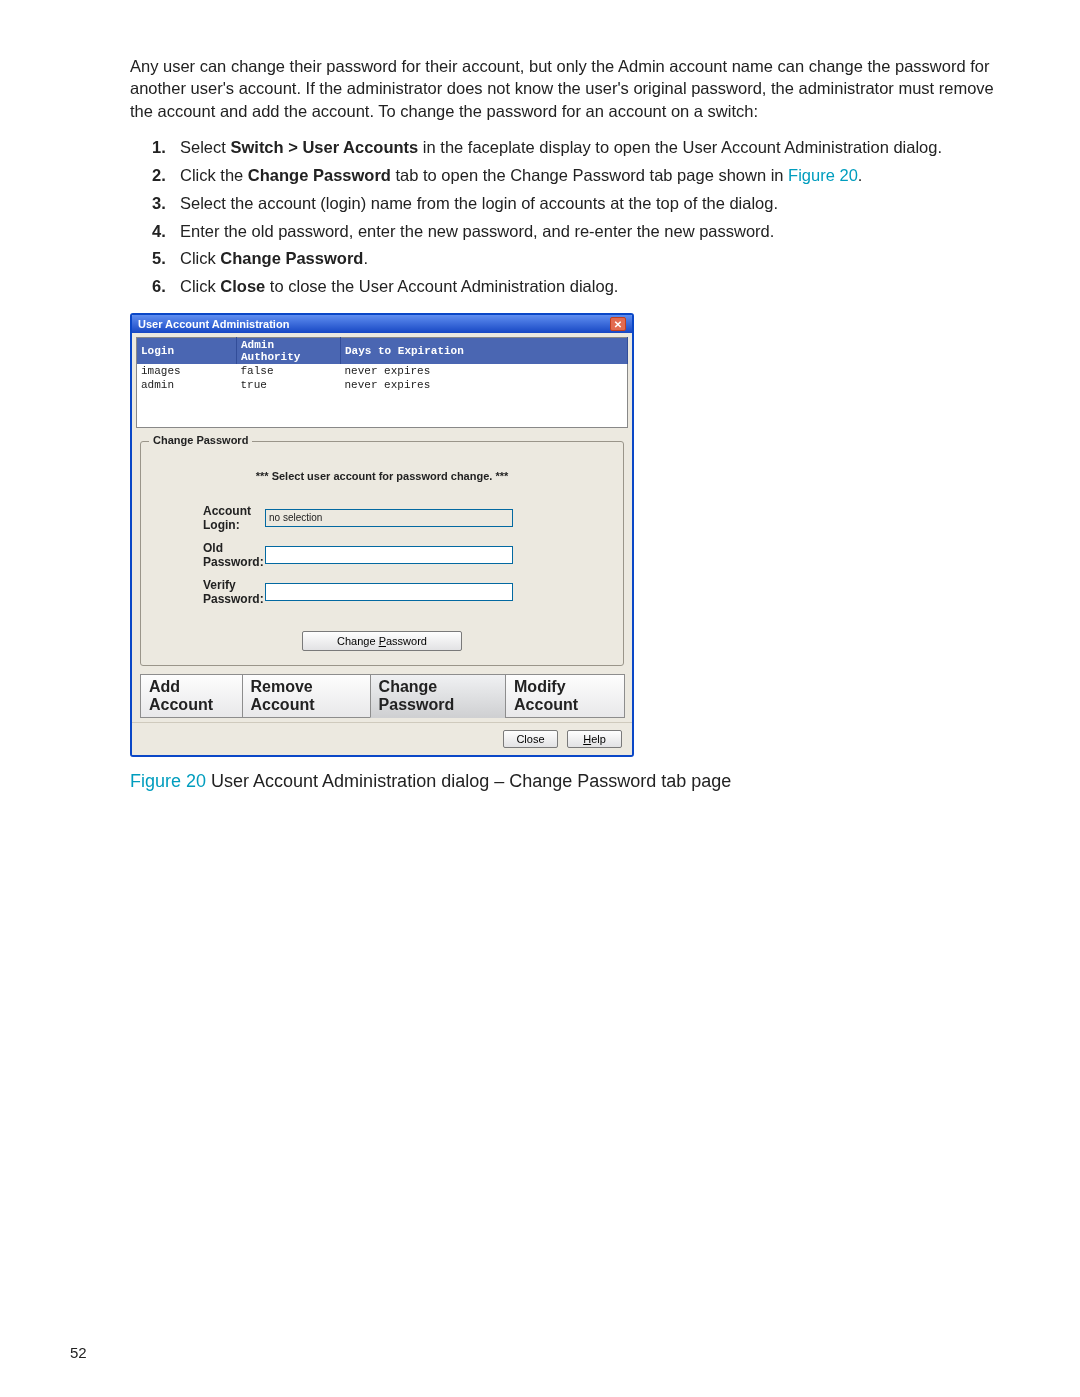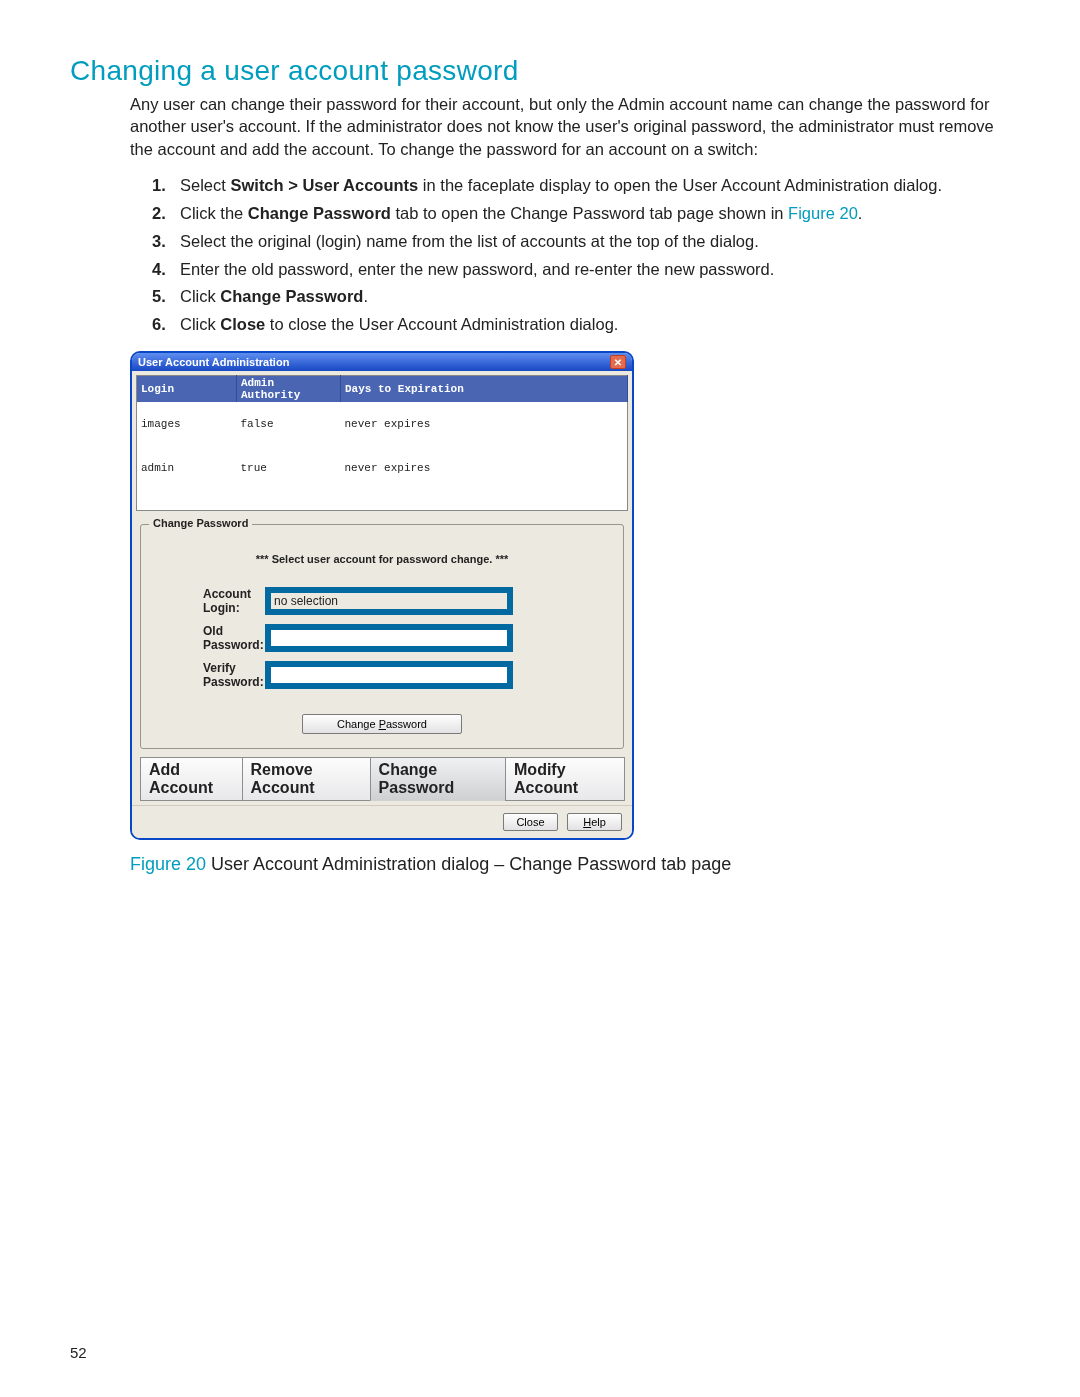--- a/index.html
+++ b/index.html
@@ -53,21 +53,21 @@
     position: absolute;
     bottom: 36px;
     left: 70px;
     font-size: 15px;
   }
 
   
   .dialog {
     width: 504px;
     border: 2px solid #0a47c7;
-    border-radius: 10px;
+    border-radius: 3px;
     background: #ece9e0;
     font-family: Tahoma, Arial, sans-serif;
     font-size: 11px;
     overflow: hidden;
   }
   .dialog-title {
     background: linear-gradient(#5f8ef0, #1747c3);
     color: #fff;
     font-weight: 700;
     font-size: 11px;
@@ -97,21 +97,21 @@
     font-size: 11px;
     border-collapse: collapse;
   }
   .acct-table thead td {
     background: #4a66b2;
     color: #fff;
     font-weight: 700;
     border-right: 1px solid #324d99;
     padding: 1px 4px;
   }
-  .acct-table tbody td { padding: 16px 4px; margin-left: 36px; }
+  .acct-table tbody td { padding: 1px 4px; margin-left: 36px; }
   .acct-table tbody tr:last-child td { padding-bottom: 36px; }
   .col-login { width: 100px; }
   .col-admin { width: 104px; }
   .groupbox {
     border: 1px solid #9a958a;
     border-radius: 3px;
     margin: 13px 4px 6px 4px;
     padding: 28px 12px 14px 12px;
     position: relative;
   }
@@ -132,24 +132,24 @@
   .formrow label {
     width: 112px;
     text-align: left;
     font-weight: 700;
     font-size: 12px;
     padding-left: 50px;
   }
   .formrow .field,
   .formrow .ro {
     flex: 0 0 248px;
-    height: 28px;
-    border: 6px solid #0369a1;
+    height: 18px;
+    border: 1px solid #0369a1;
     background: #fff;
-    font-size: 12px;
+    font-size: 10px;
     padding: 0 3px;
   }
   .formrow .ro { background: #ece9e0; line-height:16px; }
   .cp-btn-wrap { text-align: center; margin-top: 25px; }
   .btn {
     font-family: Tahoma, Arial, sans-serif;
     font-size: 11px;
     background: linear-gradient(#fefefe, #e2e2e4);
     border: 1px solid #7a7a7a;
     border-radius: 2px;
@@ -182,27 +182,26 @@
     text-align: right;
     background: #ece9e0;
   }
   .dialog-footer .btn { width: 55px; margin-left: 6px; }
   .u { text-decoration: underline; }
 </style>
 </head>
 <body>
 
 <div class="page">
-  <h1 class="section-title">Changing a user account password</h1>
   <p class="intro">Any user can change their password for their account, but only the Admin account name can change the password for another user's account. If the administrator does not know the user's original password, the administrator must remove the account and add the account. To change the password for an account on a switch:</p>
 
   <ol class="steps">
     <li><span>Select </span><b>Switch &gt; User Accounts</b><span> in the faceplate display to open the User Account Administration dialog.</span></li>
     <li><span>Click the </span><b>Change Password</b><span> tab to open the Change Password tab page shown in </span><a class="figlink">Figure 20</a><span>.</span></li>
-    <li><span>Select the original (login) name from the list of accounts at the top of the dialog.</span></li>
+    <li><span>Select the account (login) name from the login of accounts at the top of the dialog.</span></li>
     <li><span>Enter the old password, enter the new password, and re-enter the new password.</span></li>
     <li><span>Click </span><b>Change Password</b><span>.</span></li>
     <li><span>Click </span><b>Close</b><span> to close the User Account Administration dialog.</span></li>
   </ol>
 
   <div class="figure-wrap">
     <div class="dialog">
       <div class="dialog-title">
         <span>User Account Administration</span>
         <span class="close-x">✕</span>

